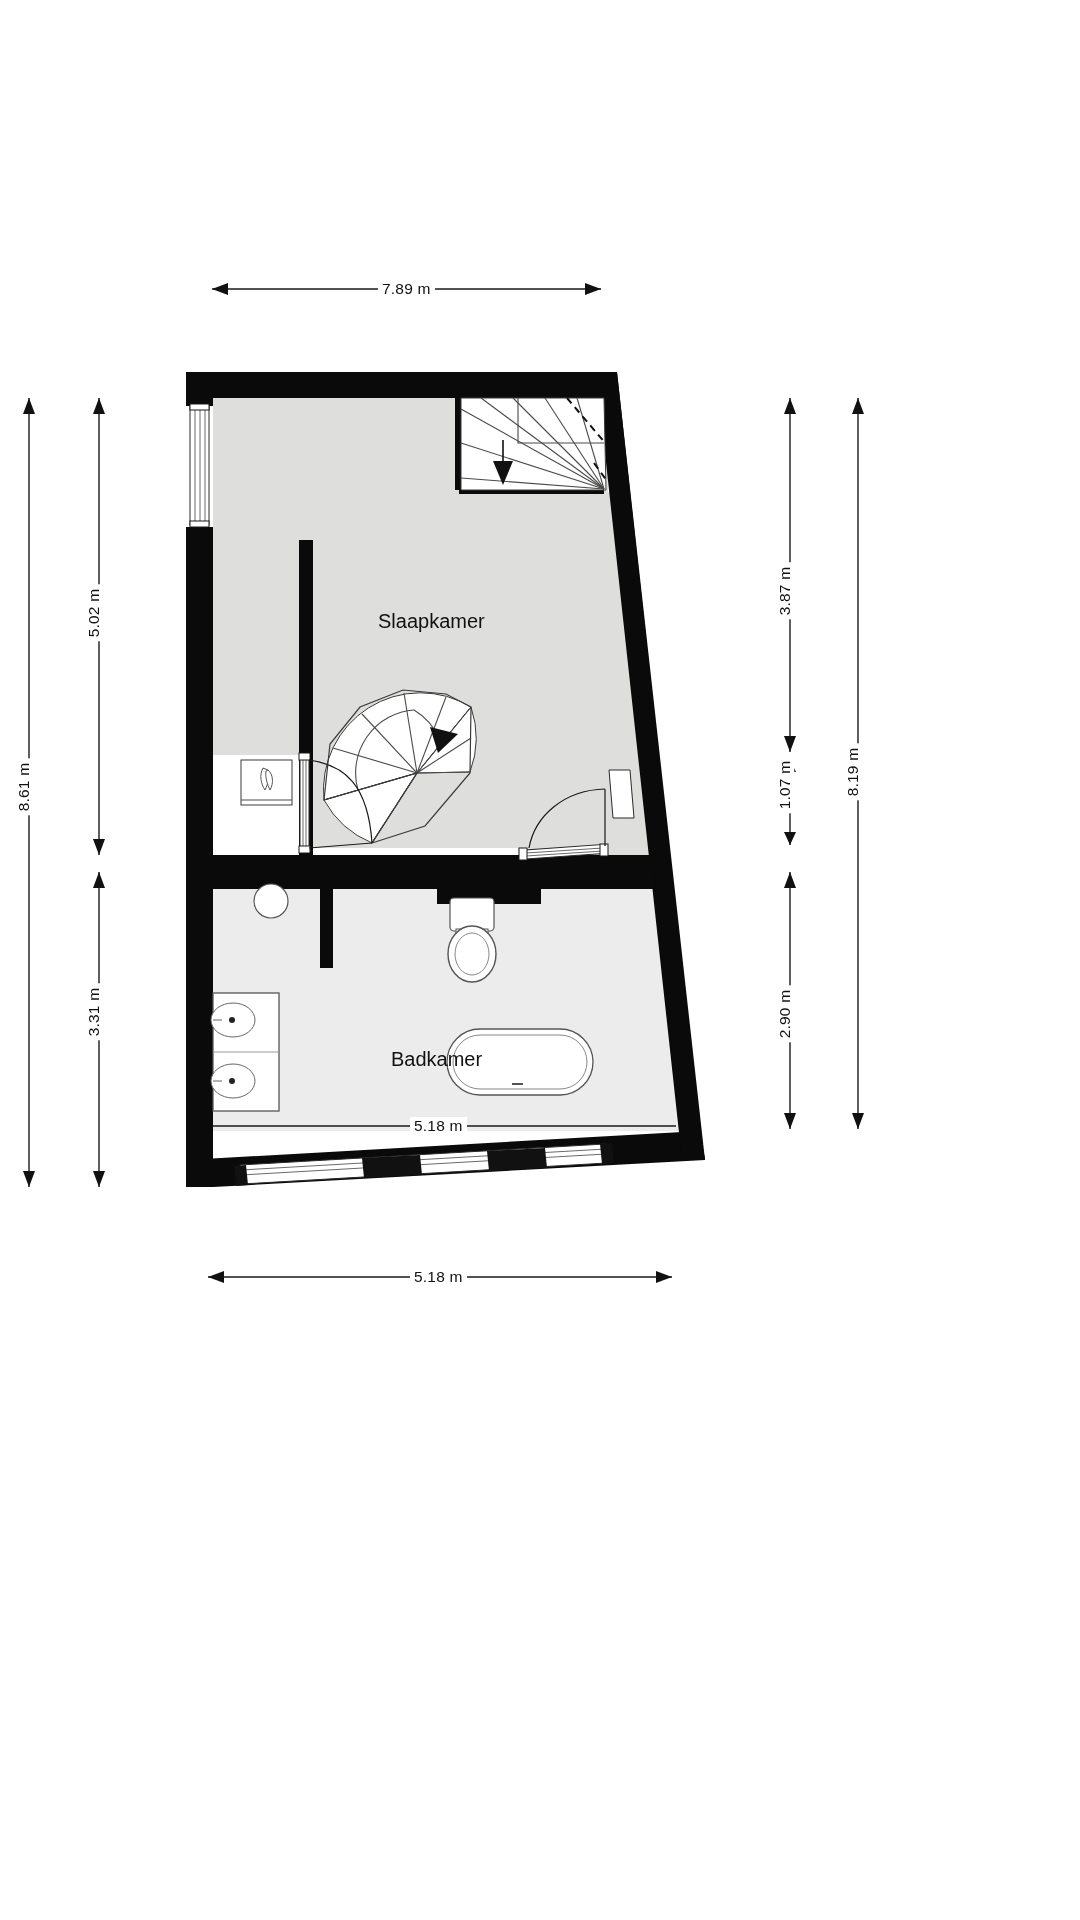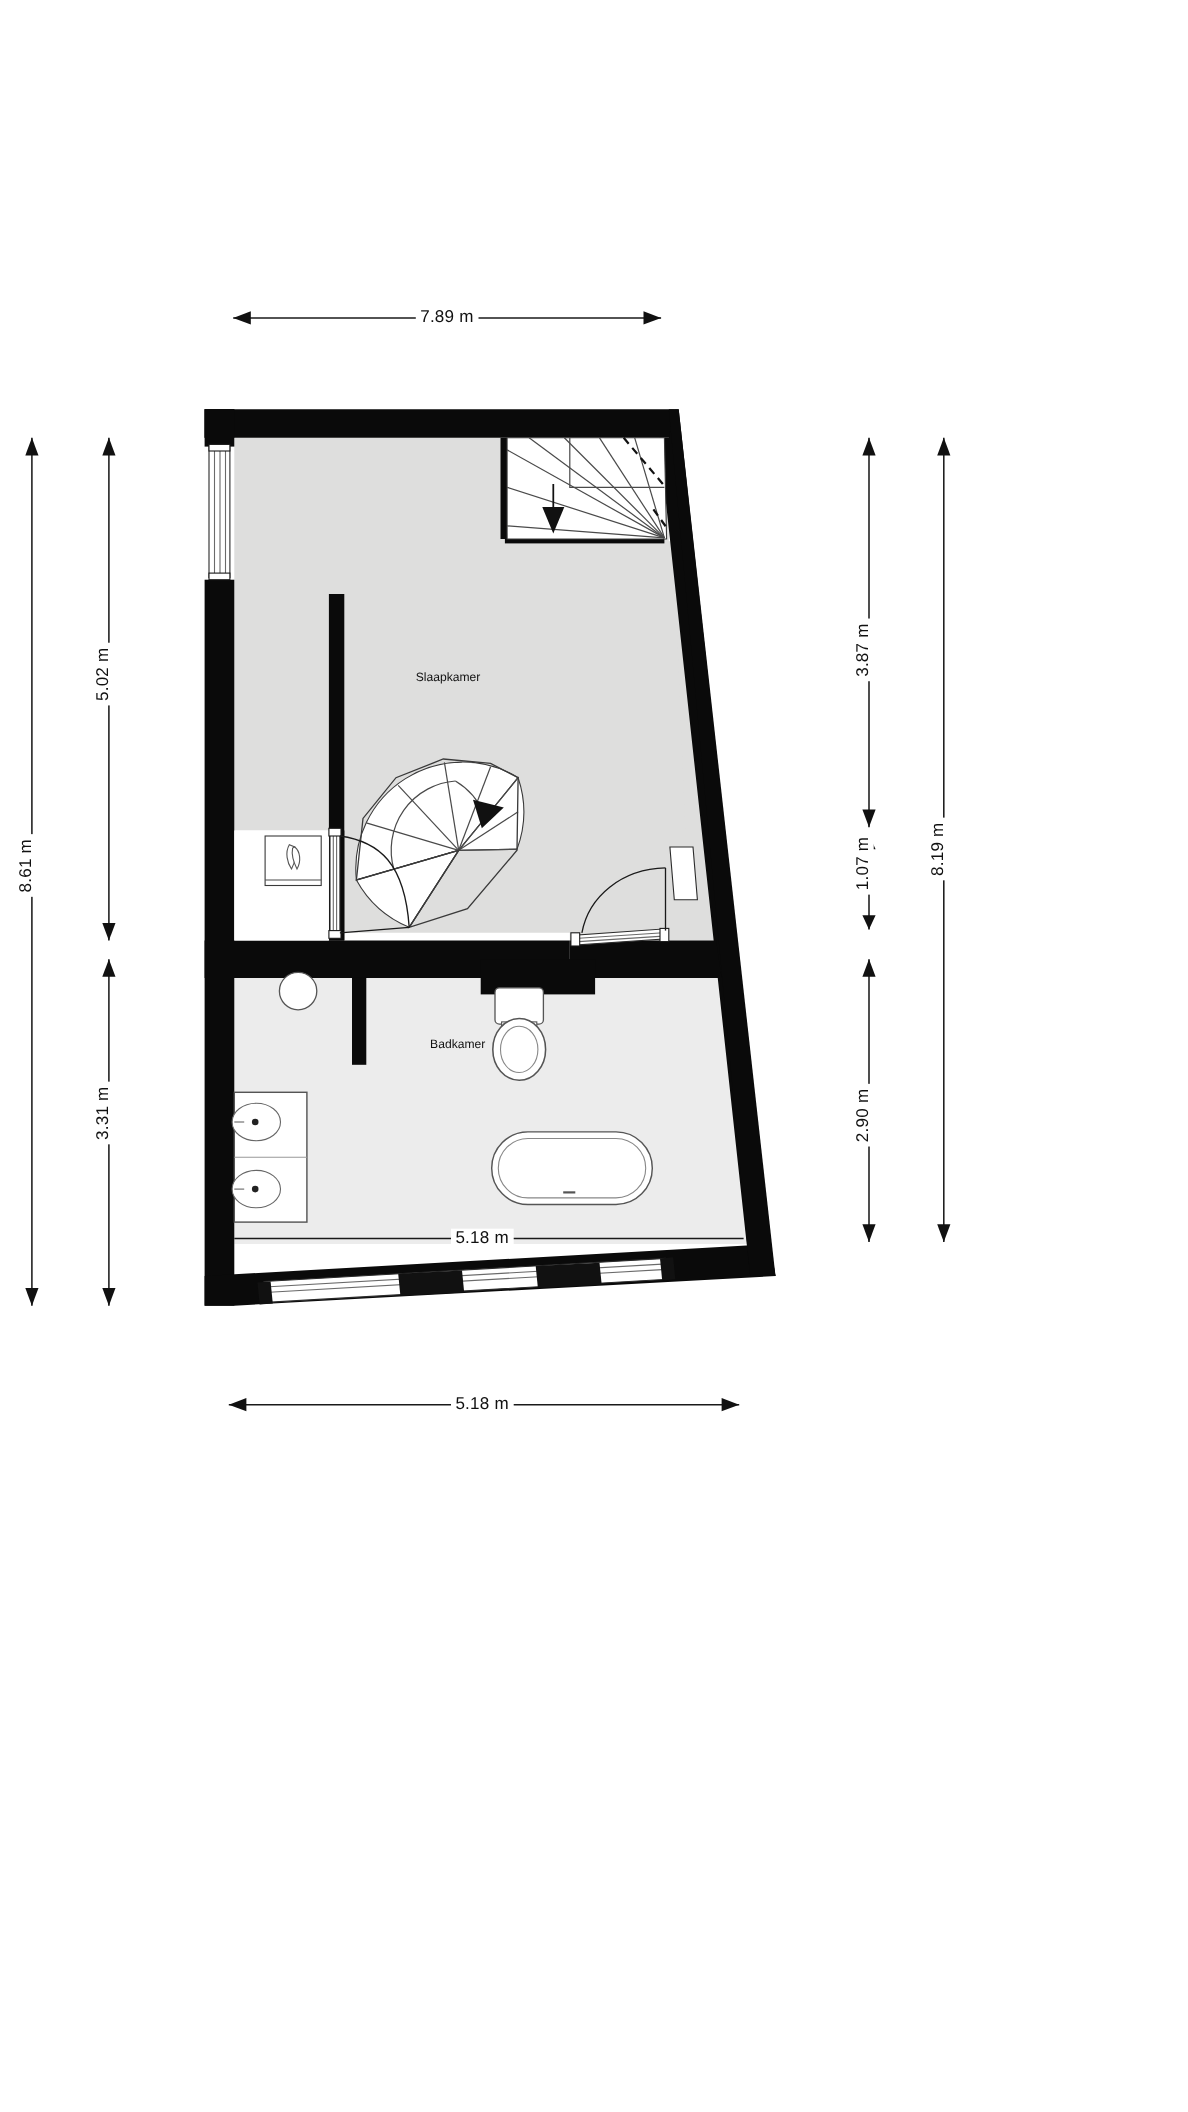--- a/index.html
+++ b/index.html
@@ -3,21 +3,21 @@
 <meta charset="utf-8">
 <title>Floor Plan</title>
 <style>
   html,body{margin:0;padding:0;background:#ffffff;}
   body{width:1080px;height:1920px;position:relative;overflow:hidden;
        font-family:"Liberation Sans","DejaVu Sans",sans-serif;color:#1a1a1a;}
   #plan{position:absolute;left:0;top:0;width:1080px;height:1920px;}
   .dimlabel{position:absolute;font-size:15.5px;color:#111;white-space:nowrap;
             letter-spacing:.2px;background:#fff;padding:0 4px;}
   .dimlabel.vert{transform-origin:50% 50%;}
-  .roomlabel{position:absolute;font-size:11px;color:#111;white-space:nowrap;}
+  .roomlabel{position:absolute;font-size:20px;color:#111;white-space:nowrap;}
   svg{display:block;}
   .wall{fill:#0a0a0a;}
   .floor-bed{fill:#dededd;}
   .floor-bath{fill:#ececec;}
   .floor-white{fill:#ffffff;}
   .thin{fill:none;stroke:#4a4a4a;stroke-width:1.1;}
   .thin2{fill:none;stroke:#6a6a6a;stroke-width:1;}
   .dimline{stroke:#1a1a1a;stroke-width:1.4;fill:none;}
   .solidblk{fill:#111;}
 </style>
@@ -258,21 +258,21 @@
   <g>
     <line x1="858" y1="398" x2="858" y2="1129" class="dimline"></line>
     <polygon points="858,398 852,414 864,414" class="solidblk"></polygon>
     <polygon points="858,1129 852,1113 864,1113" class="solidblk"></polygon>
   </g>
 
 </svg>
 </div>
 
 <div class="roomlabel" style="left:378px;top:610px;">Slaapkamer</div>
-<div class="roomlabel" style="left:391px;top:944px;">Badkamer</div>
+<div class="roomlabel" style="left:391px;top:1048px;">Badkamer</div>
 
 <div class="dimlabel" style="left:378px;top:280px;">7.89 m</div>
 
 <div class="dimlabel" style="left:410px;top:1117px;">5.18 m</div>
 
 <div class="dimlabel" style="left:410px;top:1268px;">5.18 m</div>
 
 <div class="dimlabel vert" style="left:-4px;top:778px;transform:rotate(-90deg);">8.61 m</div>
 <div class="dimlabel vert" style="left:66px;top:604px;transform:rotate(-90deg);">5.02 m</div>
 <div class="dimlabel vert" style="left:66px;top:1003px;transform:rotate(-90deg);">3.31 m</div>

